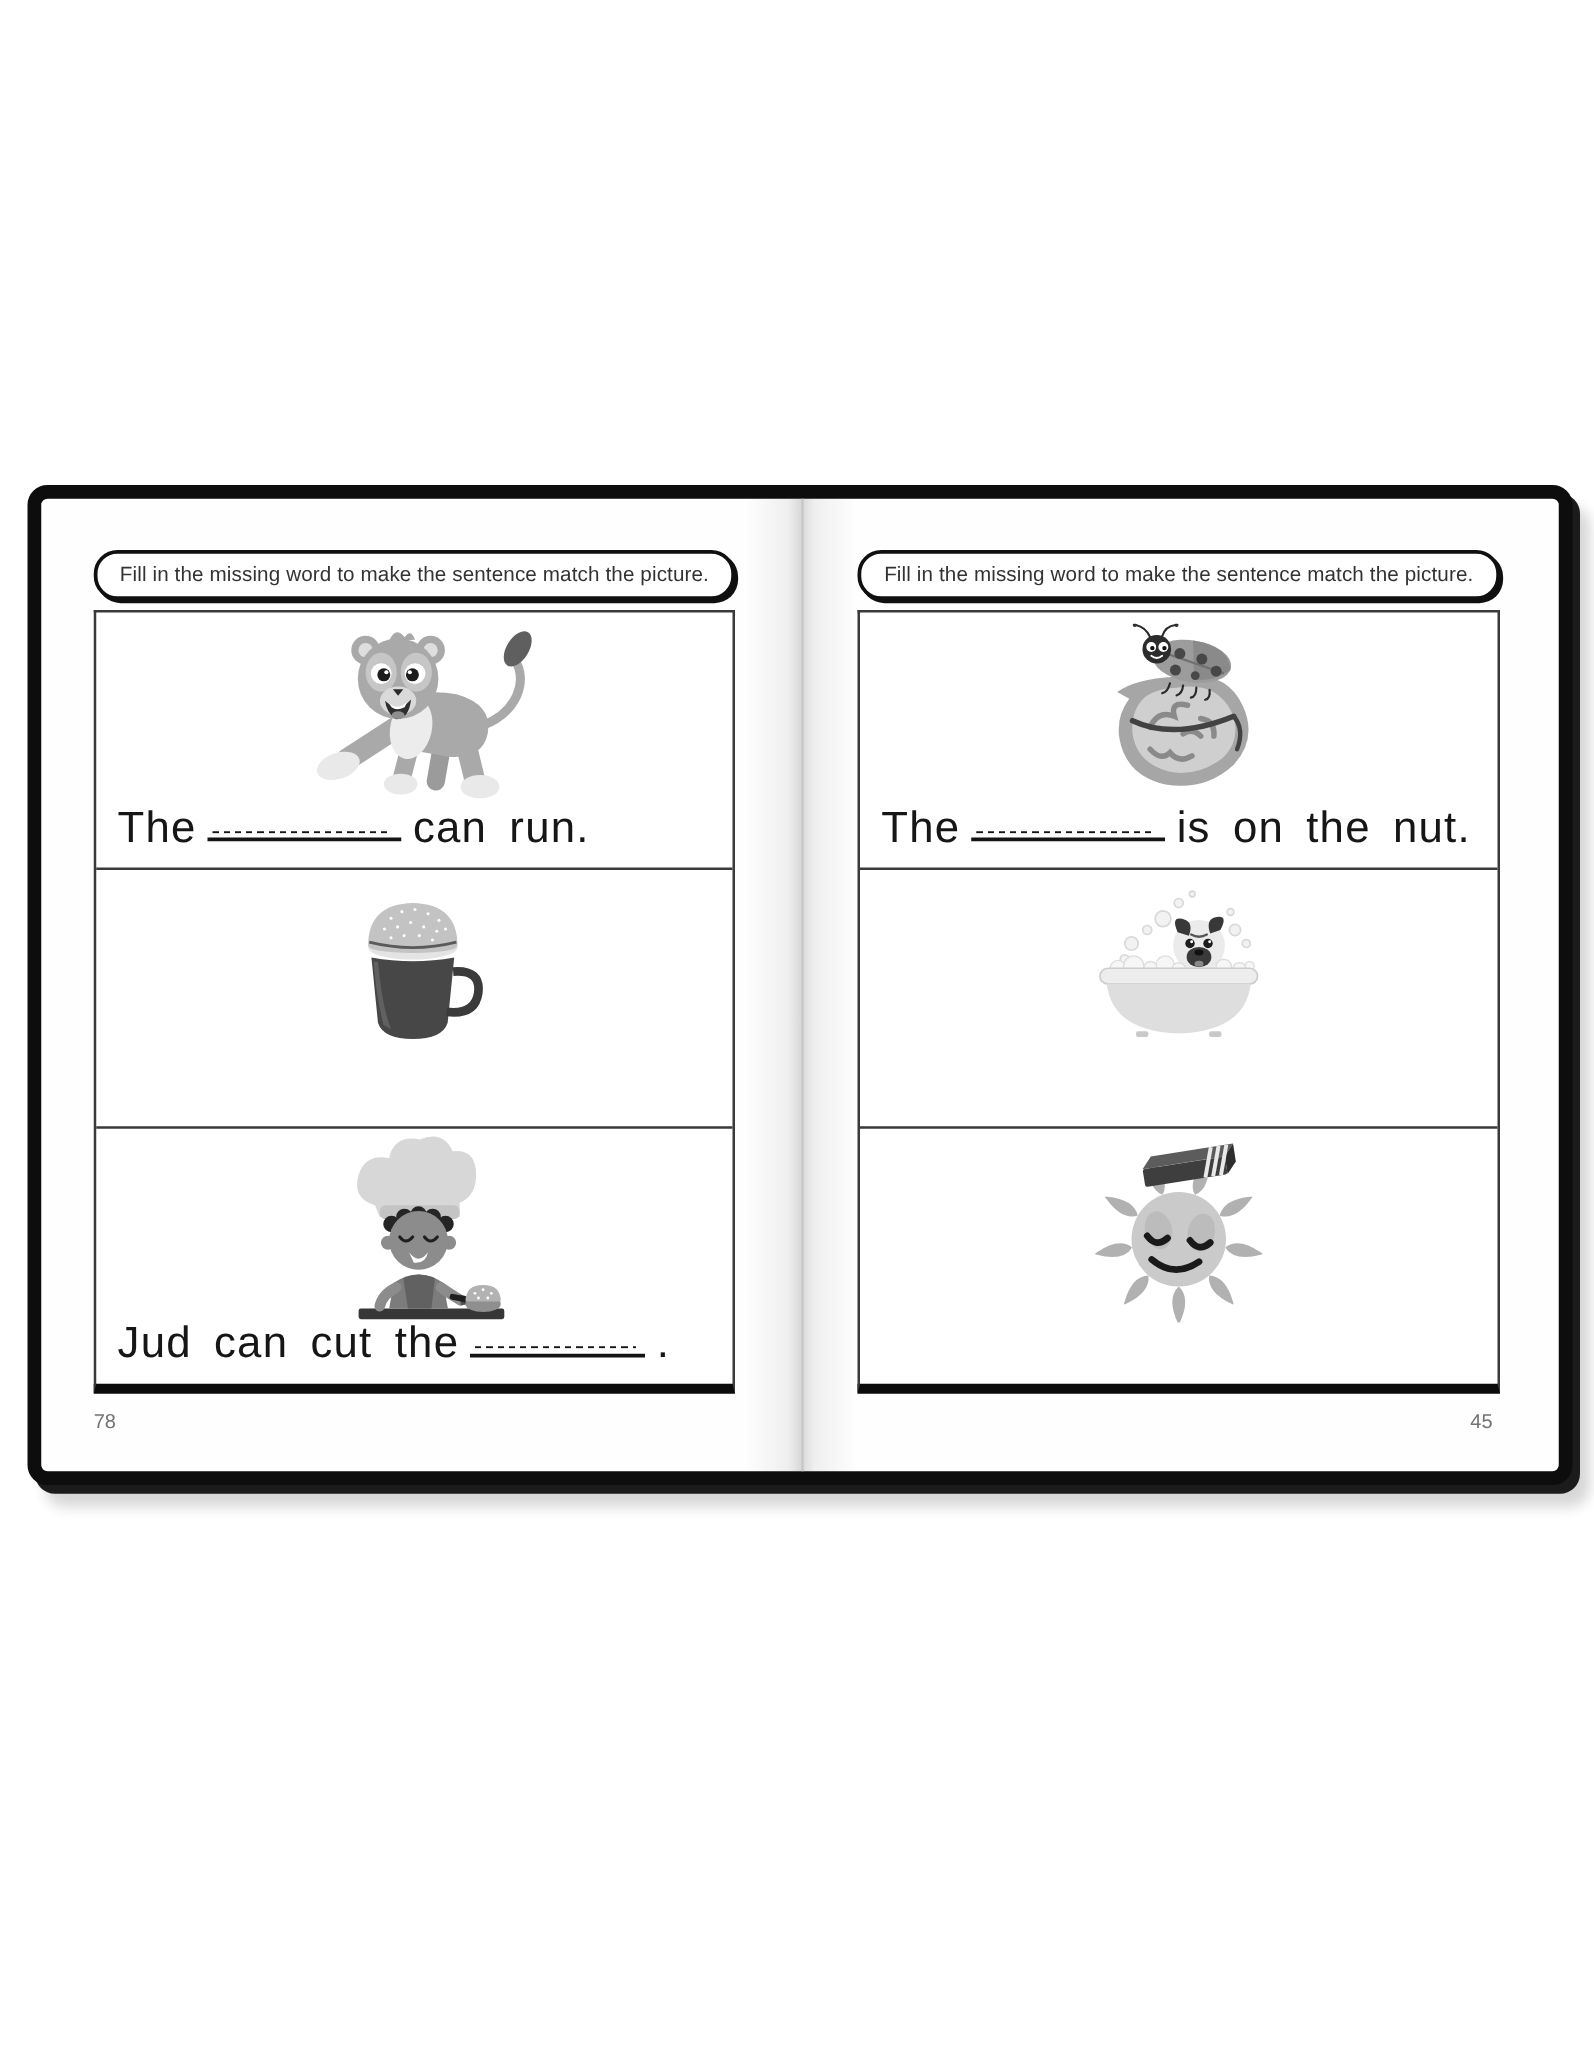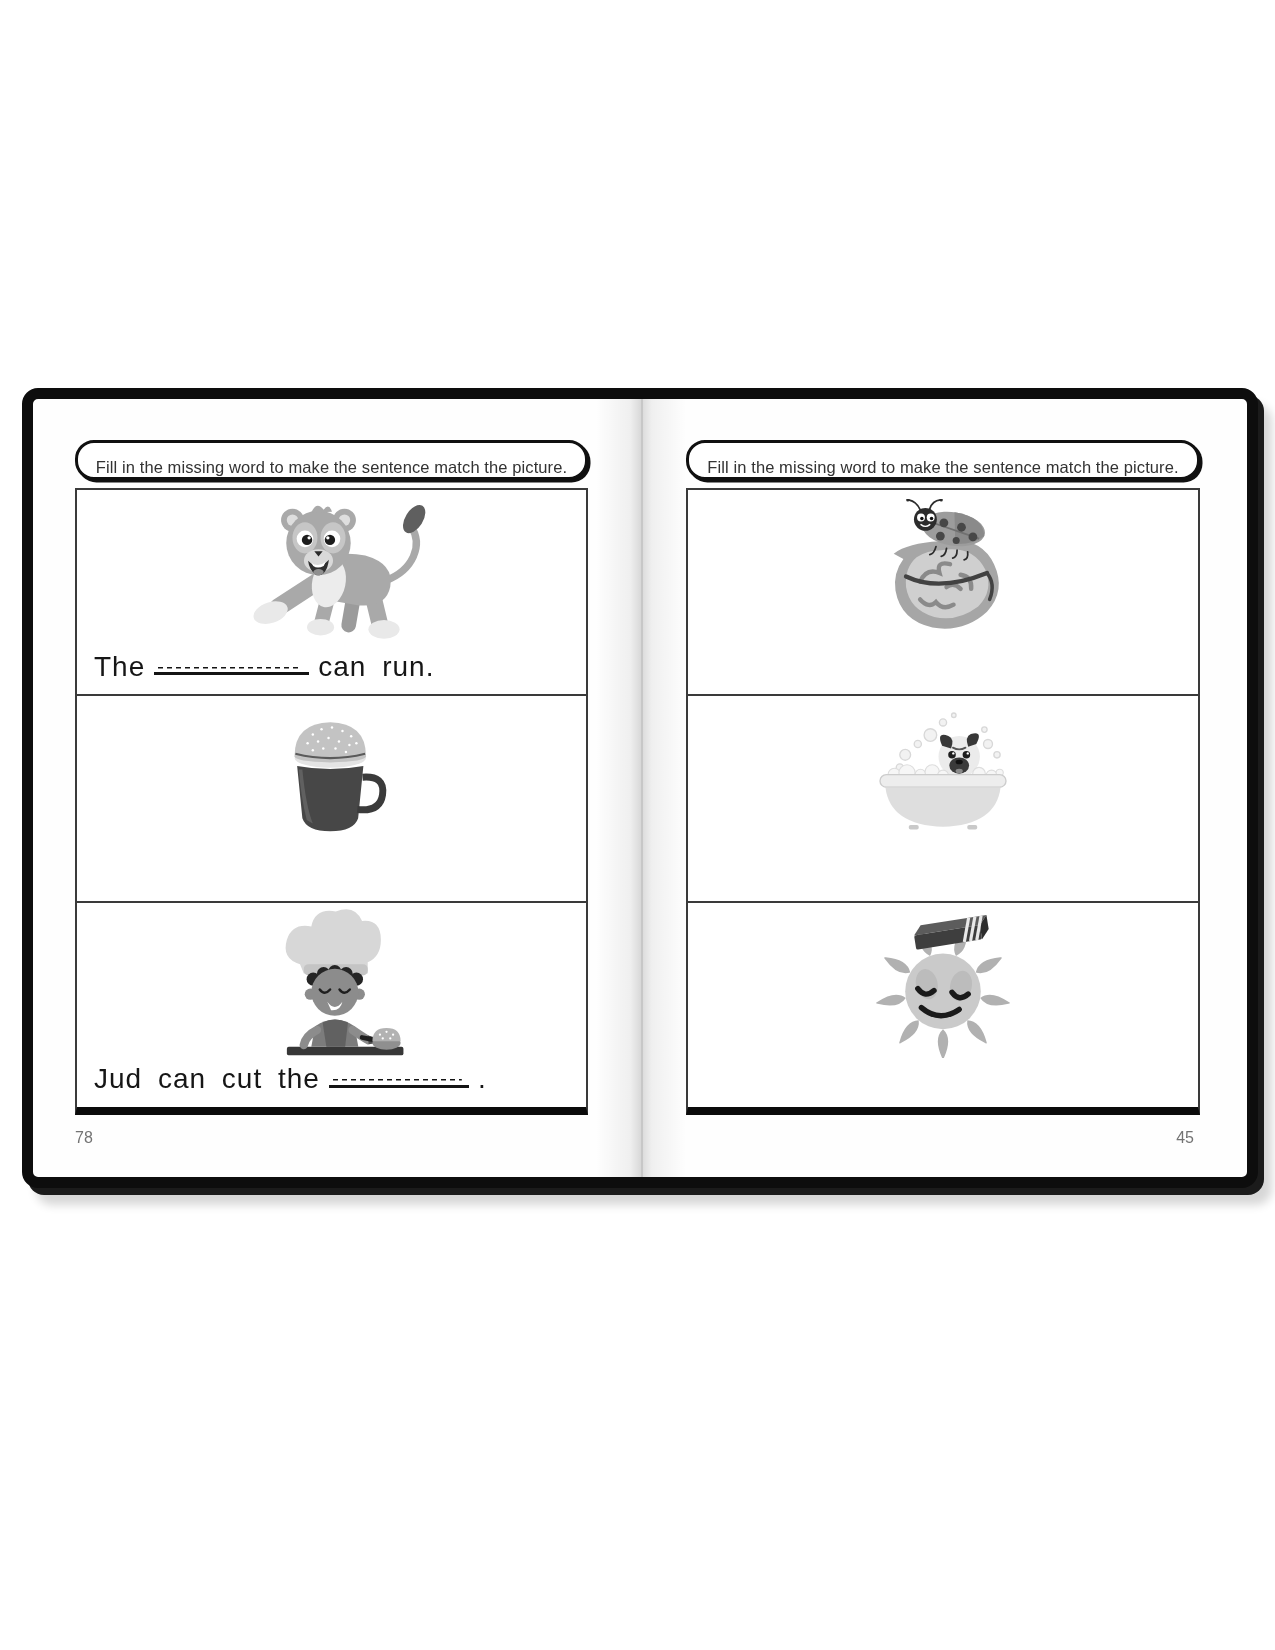--- a/index.html
+++ b/index.html
@@ -25,38 +25,38 @@
   }
   .page { position:absolute; top:0; height:100%; }
   .page.left  { left:42px;  width:513px; }
   .page.right { left:653px; width:514px; }
 
   .banner {
     position:absolute; top:41px; left:0; right:0; height:40px;
     box-sizing:border-box; background:#fff;
     border:3px solid #101010; border-radius:19px;
     box-shadow:2.5px 2.5px 0 #101010;
-    display:flex; align-items:flex-end; justify-content:center;
+    display:flex; align-items:center; justify-content:center;
     font-size:16.5px; color:#333; white-space:nowrap; letter-spacing:.1px;
   }
   .exercise-box {
     position:absolute; top:89px; left:0; right:0; height:627px;
     box-sizing:border-box; background:#fff;
     border:2px solid #3a3a3a; border-bottom:8px solid #0b0b0b;
     display:flex; flex-direction:column;
   }
   .row { position:relative; flex:1 1 0; border-top:2px solid #3a3a3a; }
   .row:first-child { border-top:none; }
   .art {
     position:absolute; top:4px; left:0; right:0; bottom:50px;
     display:flex; align-items:center; justify-content:center;
   }
   .sentence {
     position:absolute; left:17px; bottom:12px;
-    font-size:28px; color:#161616; letter-spacing:1px; word-spacing:7px;
+    font-size:35px; color:#161616; letter-spacing:1px; word-spacing:7px;
     white-space:nowrap;
   }
   .blank {
     display:inline-block; width:155px; height:.85em; margin:0 9px;
     border-bottom:3px solid #141414;
     background:repeating-linear-gradient(90deg,#141414 0 5px, rgba(0,0,0,0) 5px 9px);
     background-size:92% 1.5px; background-repeat:no-repeat; background-position:4px calc(100% - 4px);
     vertical-align:baseline;
   }
   .blank.mid { width:140px; }
@@ -234,20 +234,23 @@
               <circle cx="76" cy="22" r="2" fill="#111111"></circle>
             <circle cx="86" cy="21" r="4.5" fill="#ffffff"></circle>
               <circle cx="87" cy="22" r="2" fill="#111111"></circle>
             <path d="M75 29 Q80 33 85 29" stroke="#ffffff" stroke-width="1.6" fill="none" stroke-linecap="round"></path>
             <path d="M74 12 Q70 3 61 1" stroke="#2c2c2c" stroke-width="2" fill="none" stroke-linecap="round"></path>
             <path d="M85 11 Q88 2 97 1" stroke="#2c2c2c" stroke-width="2" fill="none" stroke-linecap="round"></path>
             <circle cx="60" cy="1" r="1.8" fill="#2c2c2c"></circle>
               <circle cx="98" cy="1" r="1.8" fill="#2c2c2c"></circle>
           </svg>
         </div>
+        <div class="sentence">
+          <span>The</span><span class="blank"></span><span>is on the nut.</span>
+        </div>
       </div>
 
       <div class="row">
         <div class="art">
           <svg viewBox="0 0 200 150" width="180" height="135" aria-hidden="true">
             <g fill="#f2f2f2" stroke="#d8d8d8" stroke-width="1.5">
               <circle cx="58" cy="52" r="6"></circle>
                 <circle cx="72" cy="40" r="4"></circle>
                 <circle cx="86" cy="30" r="7"></circle>
               <circle cx="100" cy="16" r="4"></circle>

